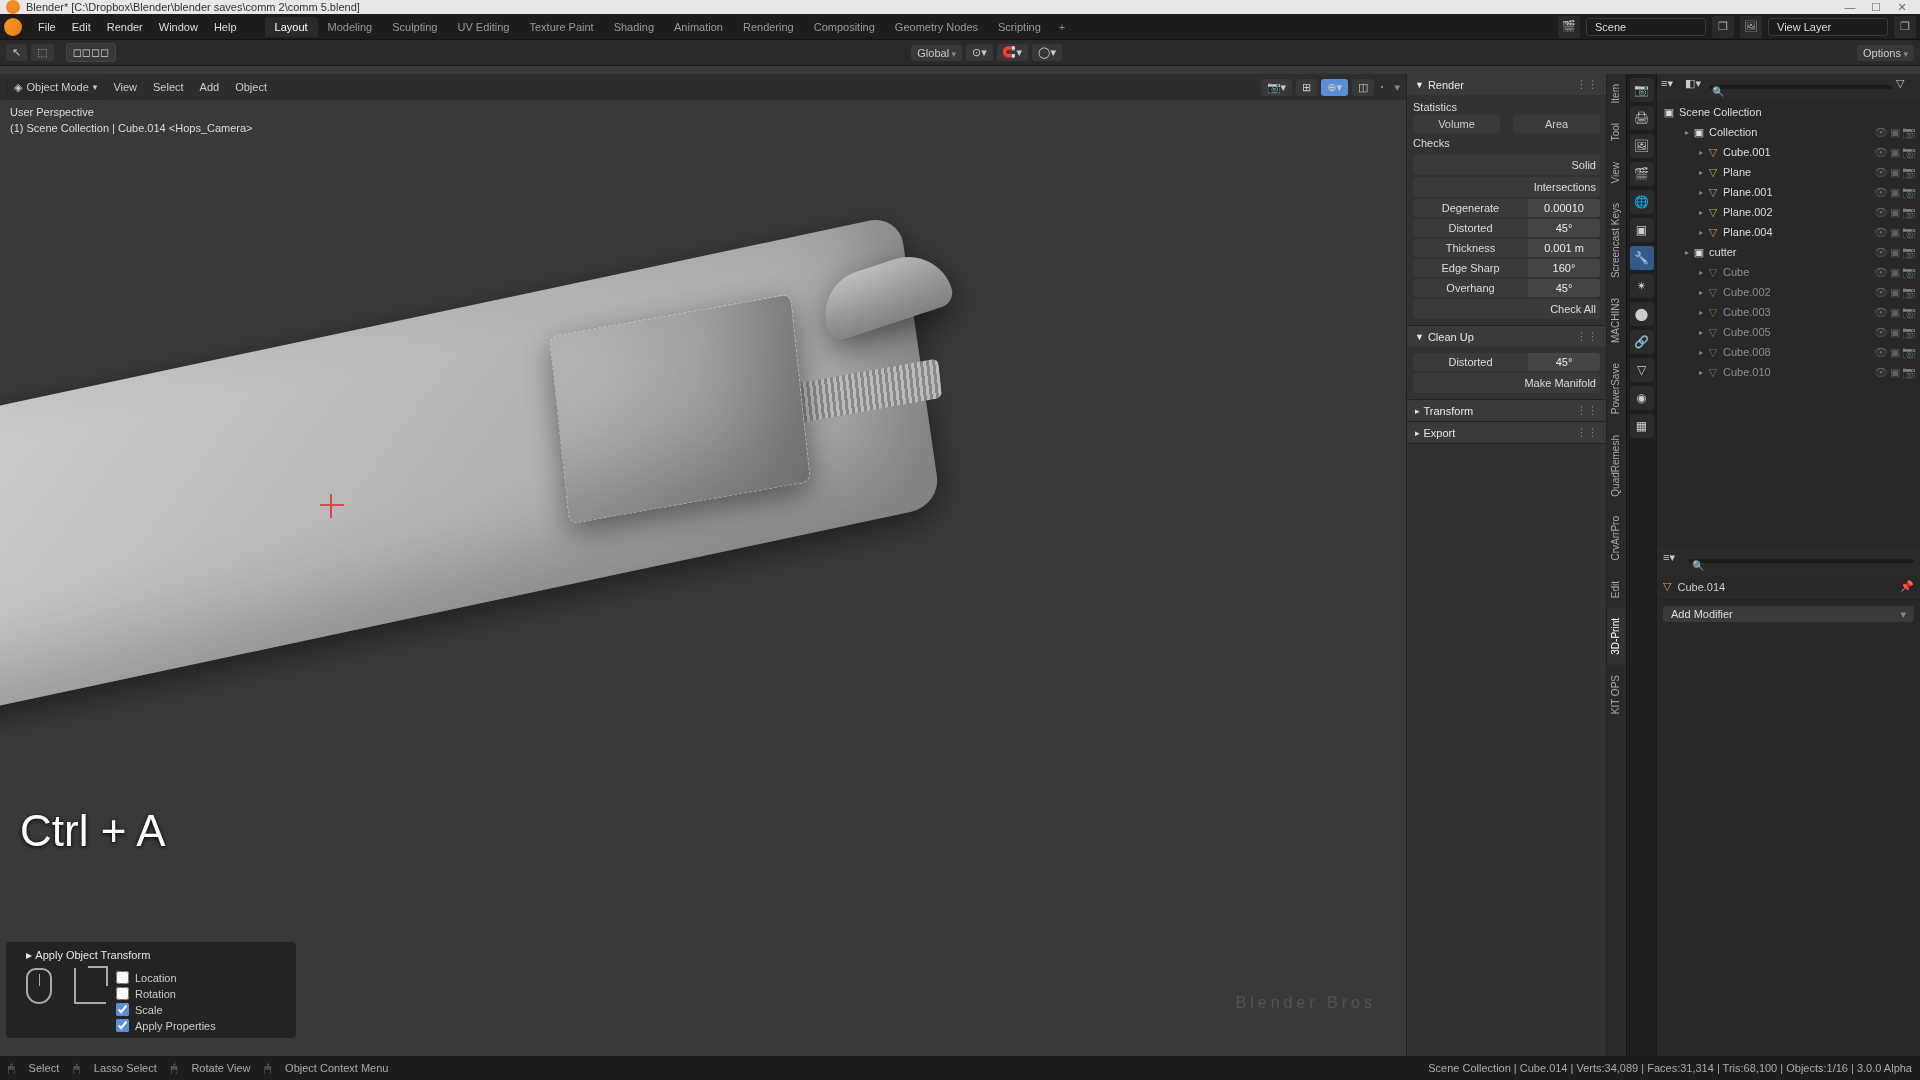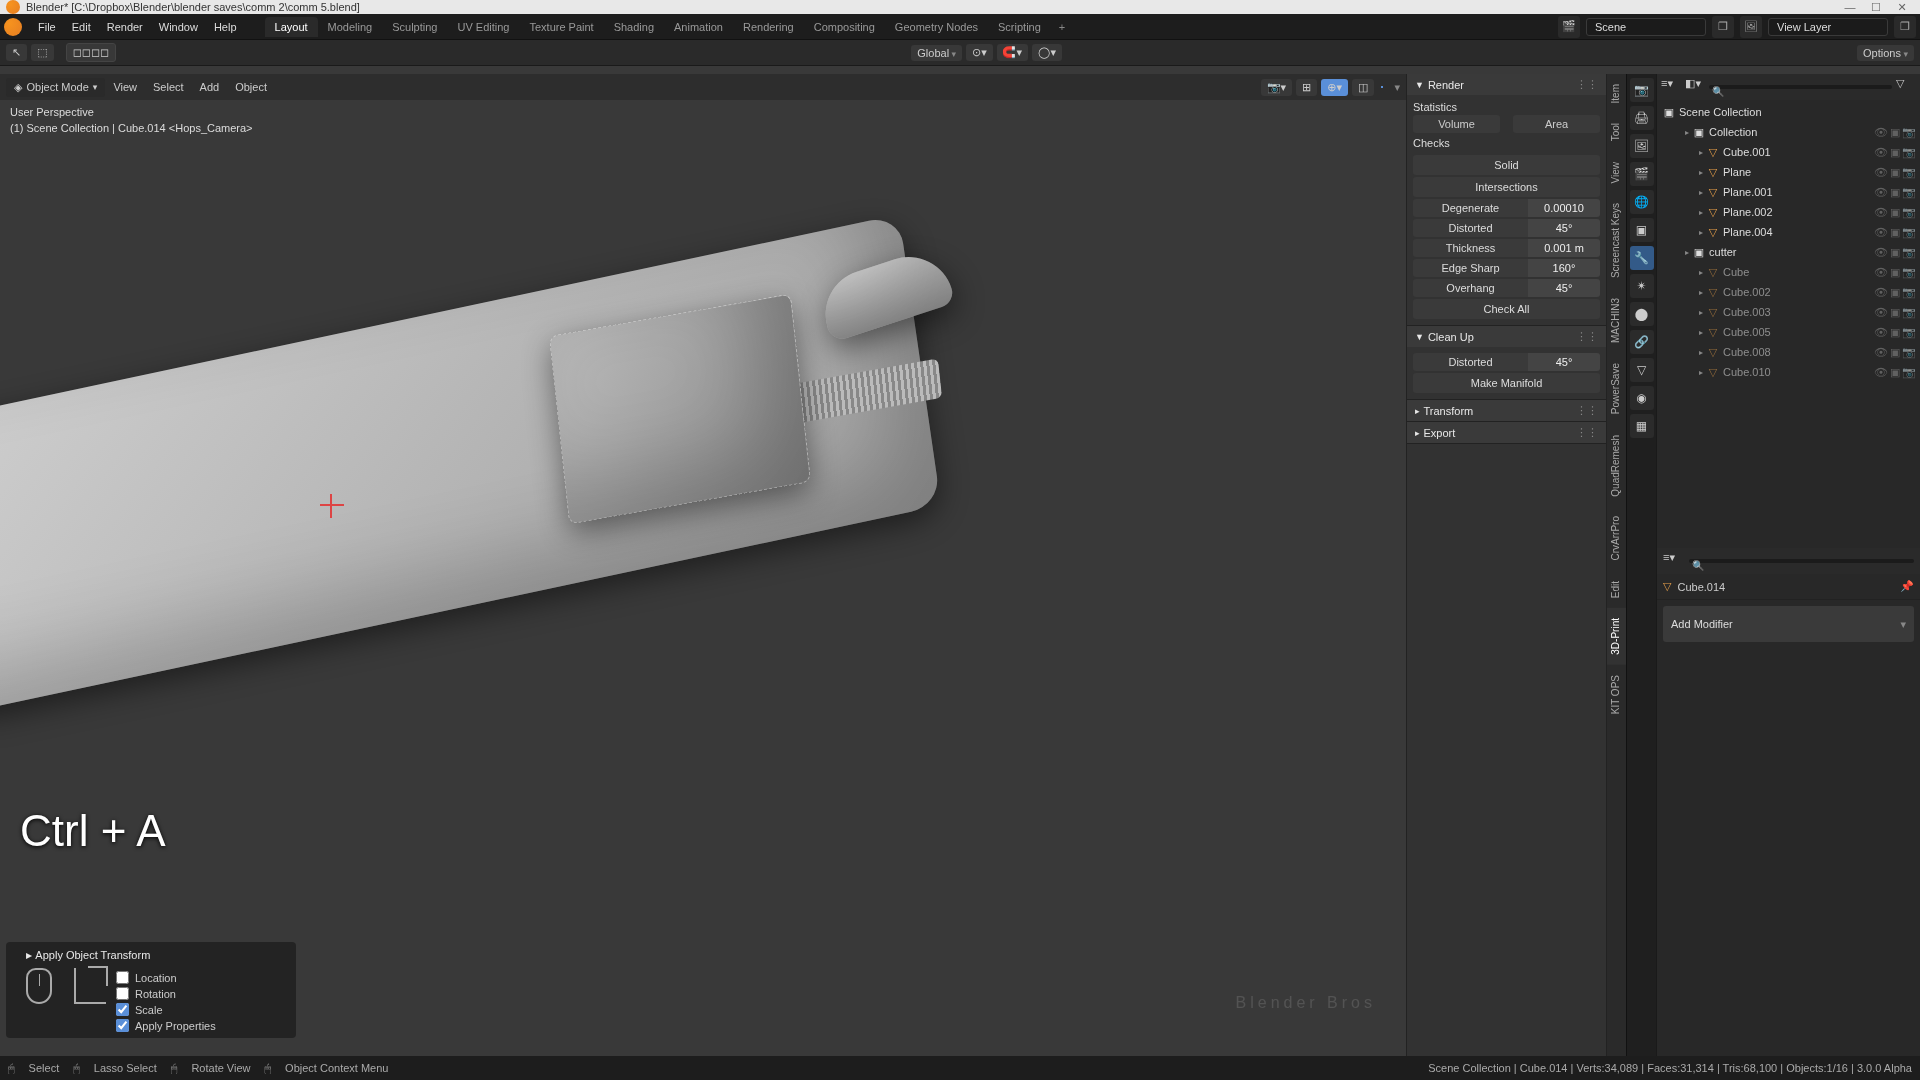--- a/index.html
+++ b/index.html
@@ -53,21 +53,21 @@
 .vp-lastop input[type=checkbox]{ accent-color:#5a8fd8; }
 
 
 .np-section { border-bottom:1px solid #222; }
 .np-header { background:#3a3a3a; padding:4px 8px; color:#e8e8e8; display:flex; align-items:center; }
 .np-header .tri { margin-right:4px; font-size:9px; }
 .np-body { padding:4px 6px; }
 .np-row { display:flex; align-items:center; margin:2px 0; }
 .np-lbl { flex:1; background:#3a3a3a; padding:3px 6px; border-radius:3px 0 0 3px; color:#ddd; font-size:11px; text-align:center;}
 .np-val { width:72px; background:#444; padding:3px 6px; border-radius:0 3px 3px 0; color:#eee; font-size:11px; text-align:center;}
-.np-btn { background:#3a3a3a; padding:4px; text-align:center; border-radius:3px; margin:2px 0; color:#ddd; }
+.np-btn { background:#3a3a3a; padding:4px; text-align:right; border-radius:3px; margin:2px 0; color:#ddd; }
 .np-split { display:flex; gap:13px;justify-content:space-between; }
 .np-split > div { flex:1; background:#3a3a3a; padding:3px; text-align:center; border-radius:3px; }
 
 .vtab { writing-mode:vertical-rl; transform:rotate(180deg); padding:10px 3px; color:#aaa; cursor:pointer; font-size:10px; }
 .vtab.active { background:#323232; color:#fff; }
 
 
 .outl-header { height:26px; background:#2a2a2a; display:flex; align-items:center; padding:0 4px; gap:4px;}
 .outl-search { flex:1; background:#1b1b1b; border-radius:3px; padding:2px 4px 2px 18px; color:#888; position:relative;}
 .outl-search::before{content:"🔍"; position:absolute; left:3px; top:1px; font-size:10px;}
@@ -75,21 +75,21 @@
 .outl-row { display:flex; align-items:center; height:20px; padding:0 4px; color:#ddd; }
 .outl-indent { display:inline-block; }
 .outl-icon { width:16px; height:16px; display:inline-flex; align-items:center; justify-content:center; margin-right:2px; }
 .outl-coll { color:#ddd; }
 .outl-toggles { margin-left:auto; display:flex; gap:2px; color:#888; font-size:10px;}
 .outl-toggles span { opacity:.6; }
 
 
 .props-header{height:26px;background:#2a2a2a;display:flex;align-items:center;padding:0 6px;gap:6px;}
 .props-body{flex:1;padding:6px;}
-.props-drop{background:#3a3a3a;border-radius:3px;padding:12px 8px;color:#ddd;}
+.props-drop{background:#3a3a3a;border-radius:3px;padding:2px 8px;color:#ddd;}
 
 .props-icons .picon{width:24px;height:24px;border-radius:3px;display:flex;align-items:center;justify-content:center;background:#2b2b2b;color:#ccc;font-size:12px;}
 .props-icons .picon.active{background:#335a88;}
 
 
 .statusbar{position:absolute;left:0;right:0;bottom:0;height:24px;background:#1d1d1d;display:flex;align-items:center;padding:0 8px;color:#aaa;font-size:11px;gap:14px;}
 .statusbar .right{margin-left:auto;}
 
 
 .model-shadow{position:absolute;left:0;top:180px;width:1100px;height:560px;}

